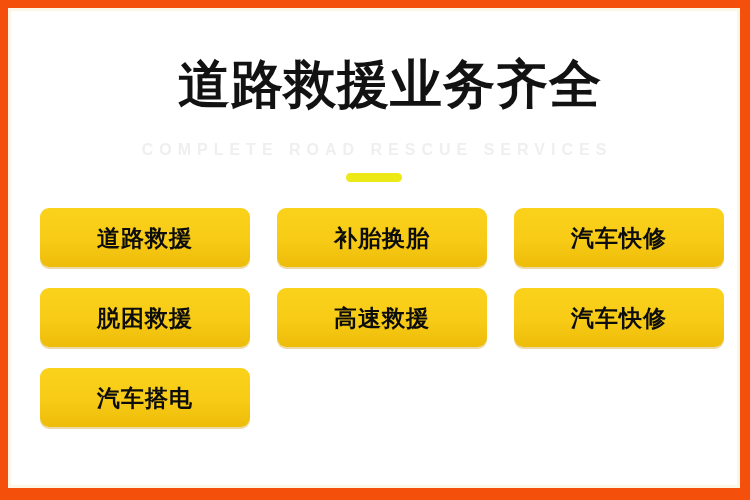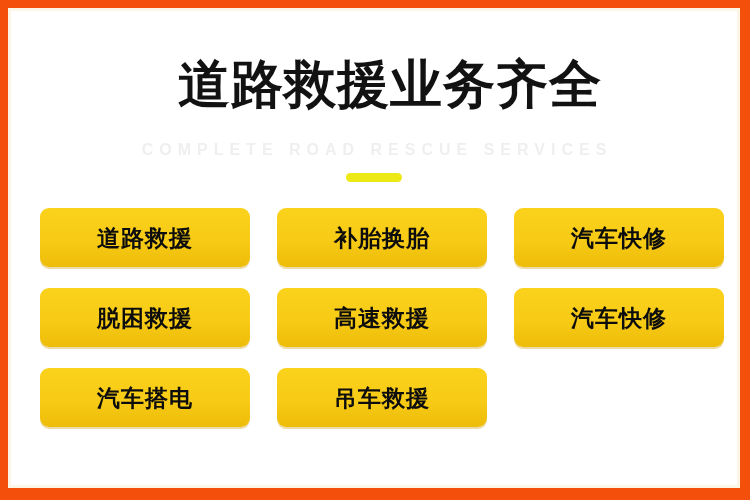--- a/index.html
+++ b/index.html
@@ -177,20 +177,17 @@
       <div class="svc-btn">
         <span class="svc-label">高速救援</span>
       </div>
 
       <div class="svc-btn">
         <span class="svc-label">汽车快修</span>
       </div>
       <div class="svc-btn">
         <span class="svc-label">汽车搭电</span>
       </div>
-      <div class="svc-btn">
-        <span class="svc-label">吊车救援</span>
-      </div>
 
     </div>
 
   </div>
 </div>
 
 </body></html>

